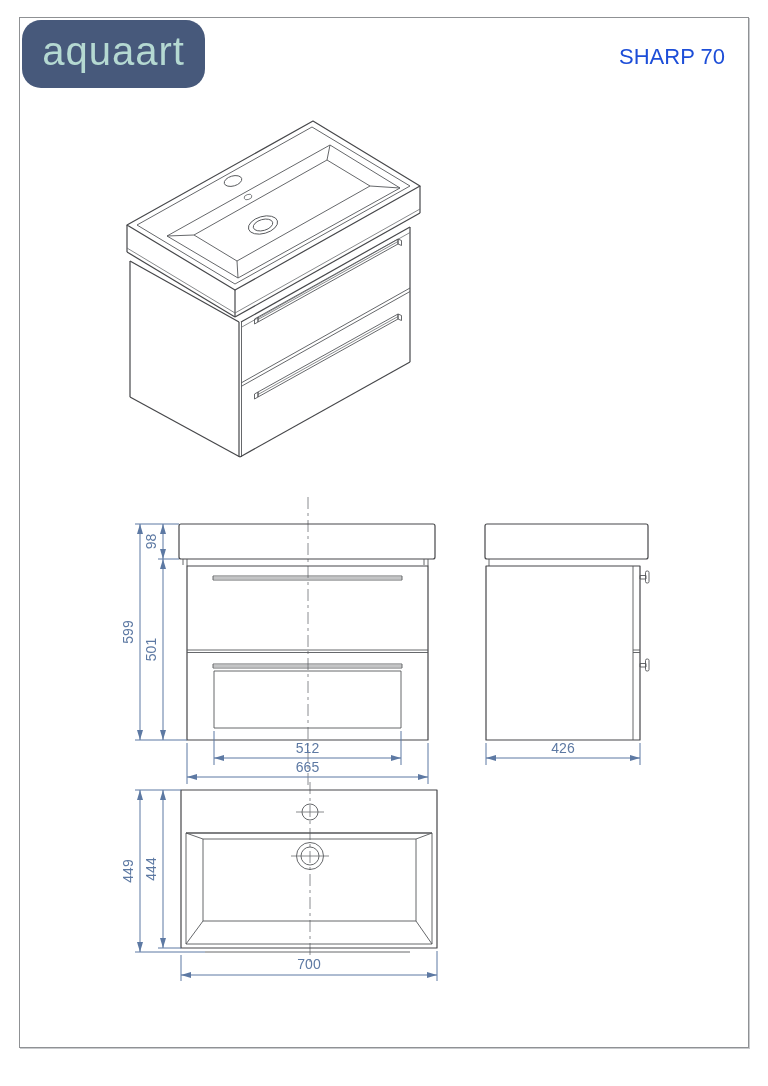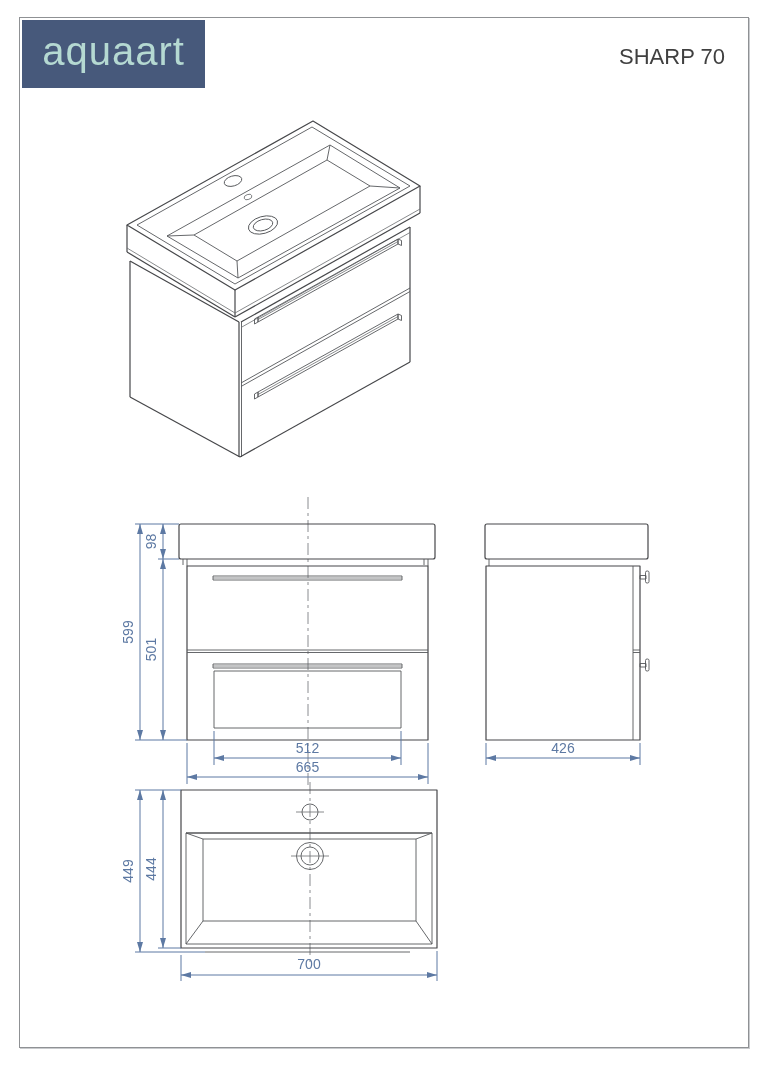--- a/index.html
+++ b/index.html
@@ -1,34 +1,34 @@
 <!DOCTYPE html>
 <html><head>
 <meta charset="utf-8">
 <style>
   html,body{margin:0;padding:0;background:#ffffff;}
   body{width:768px;height:1086px;position:relative;font-family:"Liberation Sans",sans-serif;overflow:hidden;}
   .sheet{position:absolute;left:19px;top:17px;width:728px;height:1029px;border:1px solid #8f9194;background:#ffffff;box-shadow:1px 1px 0 #c9cbce;}
   .logo{position:absolute;left:22px;top:20px;width:183px;height:68px;display:flex;align-items:center;justify-content:center;}
   .logo-text{font-size:40px;letter-spacing:1px;line-height:1;padding-bottom:6px;}
-  .title{position:absolute;left:480px;top:40px;width:245px;height:34px;display:flex;align-items:center;justify-content:flex-end;font-size:22px;color:#404040;}
+  .title{position:absolute;left:480px;top:40px;width:245px;height:34px;display:flex;align-items:center;justify-content:flex-end;font-size:22px;color:#1d4ed8;}
   svg{position:absolute;left:0;top:0;}
   .edge{stroke:#46474a;stroke-width:1.2;fill:none;stroke-linejoin:round;stroke-linecap:butt;}
   .edge2{stroke:#55575a;stroke-width:0.9;fill:none;stroke-linejoin:round;}
   .thin{stroke:#6b6d70;stroke-width:0.8;fill:none;}
   .dim{stroke-width:1;fill:none;}
   .dimtxt{font-size:14px;font-family:"Liberation Sans",sans-serif;}
   .cl{fill:none;stroke-width:1;stroke-dasharray:12 4 3 4;}
 </style>
 </head>
 <body>
 
 <div class="sheet"></div>
 
-<div class="logo" style="background:#47597B;">
+<div class="logo" style="background:#47597B;border-radius:19px;">
   <span class="logo-text" style="color:#B5D9D2;">aquaart</span>
 </div>
 
 <div class="title">SHARP 70</div>
 
 <svg width="768" height="1086" viewBox="0 0 768 1086">
   <defs>
     <marker id="arr" viewBox="0 0 10 6" refX="10" refY="3" markerWidth="10" markerHeight="6" orient="auto-start-reverse">
       <path d="M0,0 L10,3 L0,6 Z" fill="#5D79A3"></path>
     </marker>

